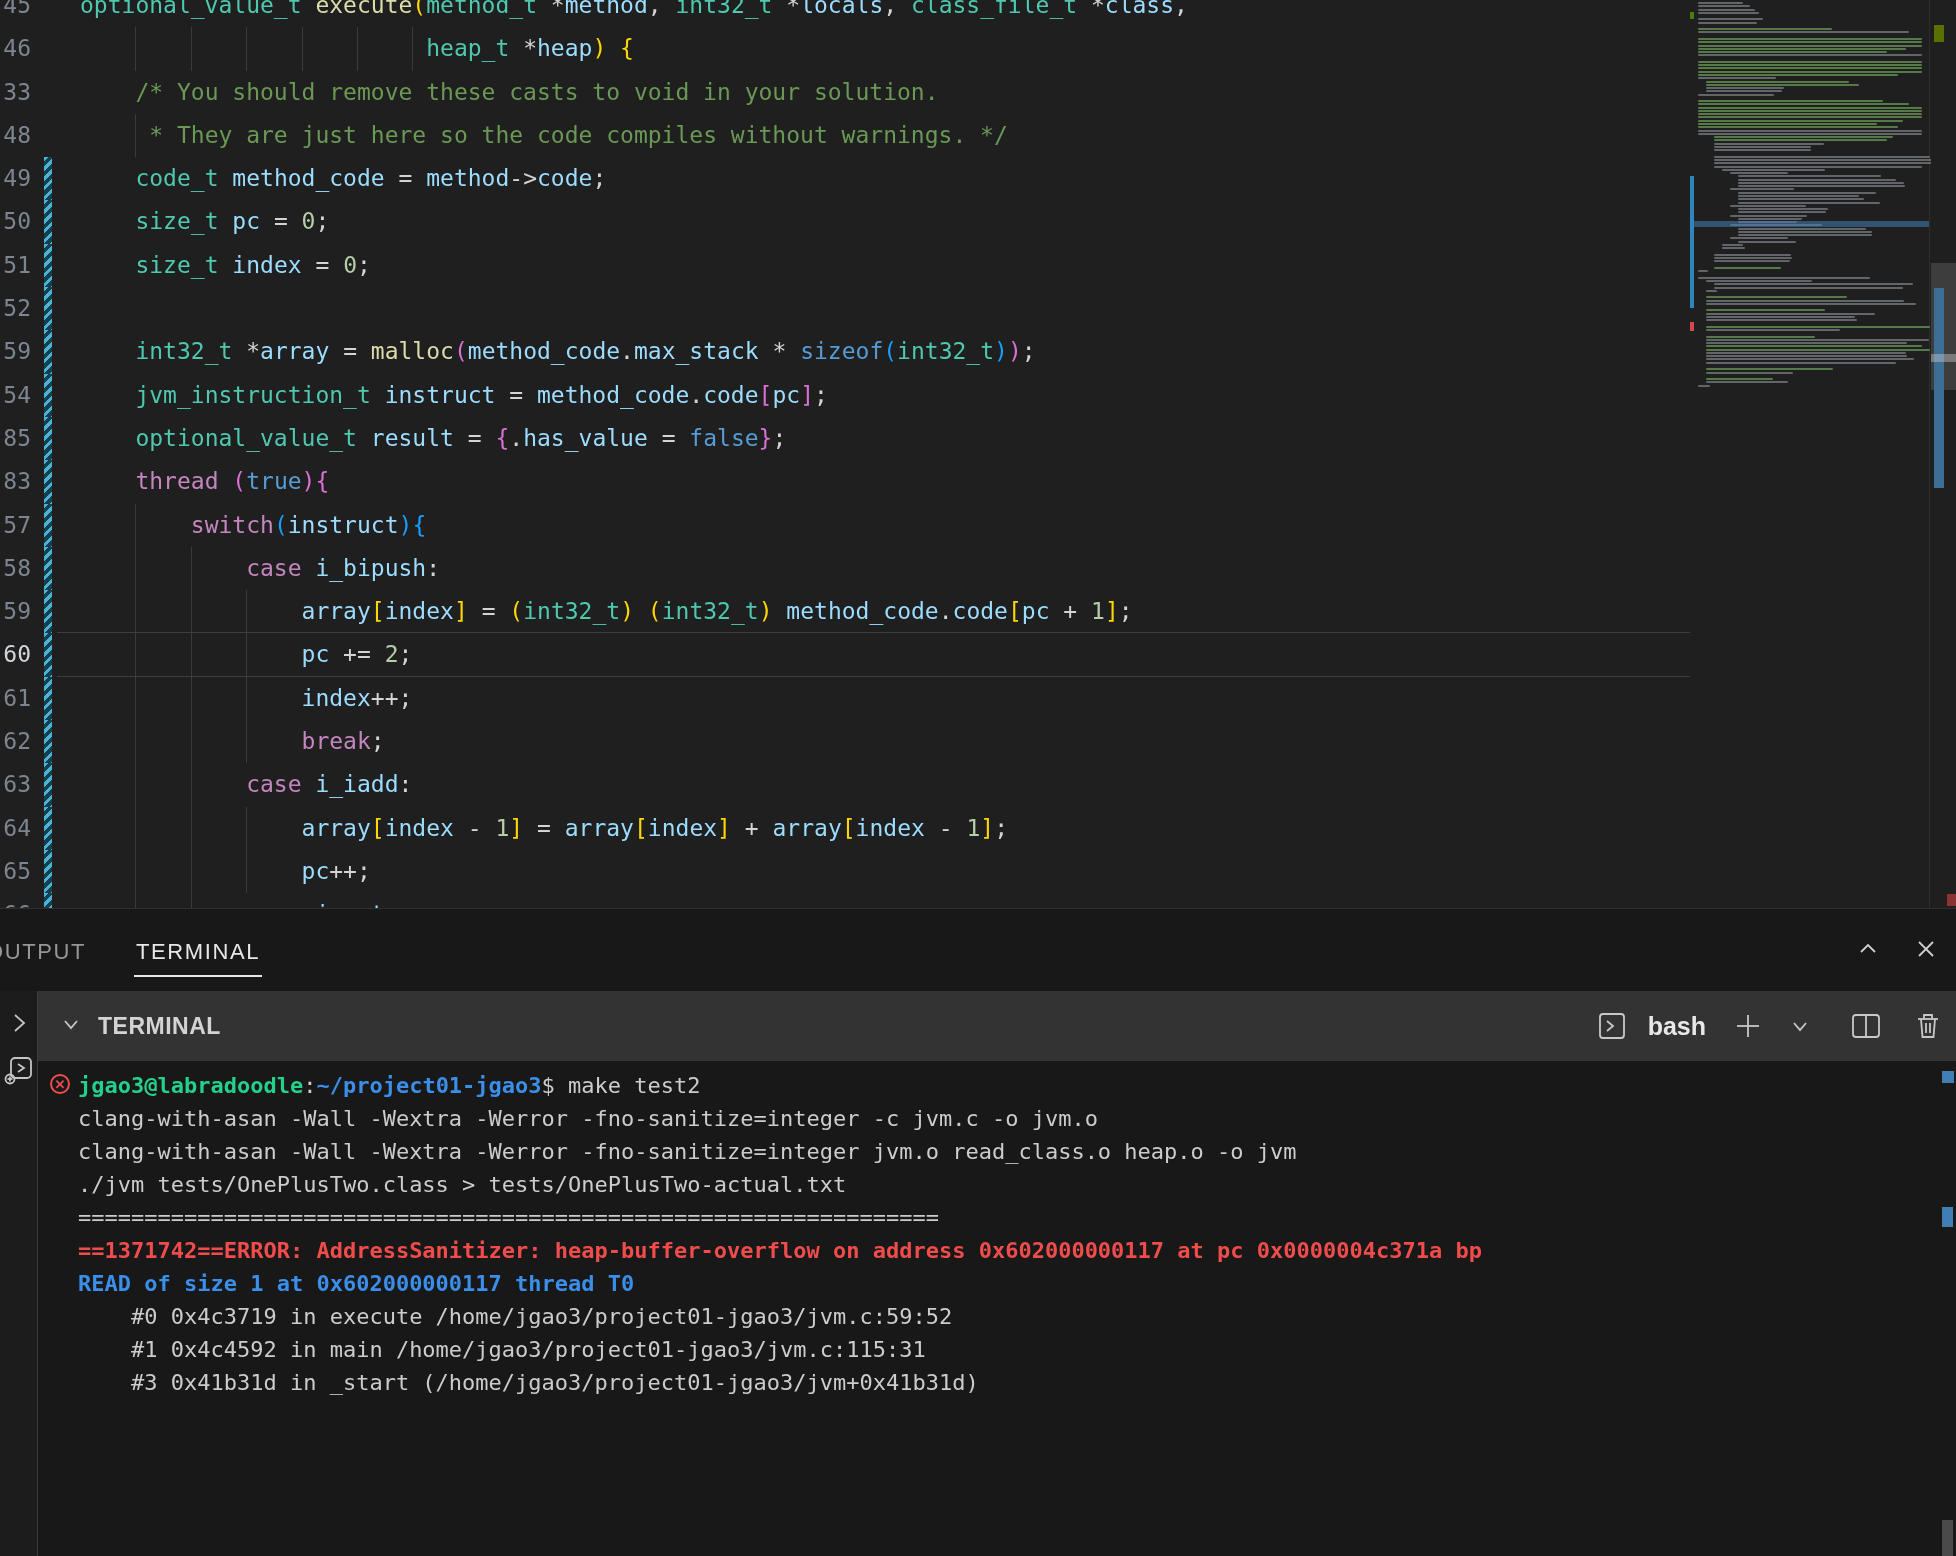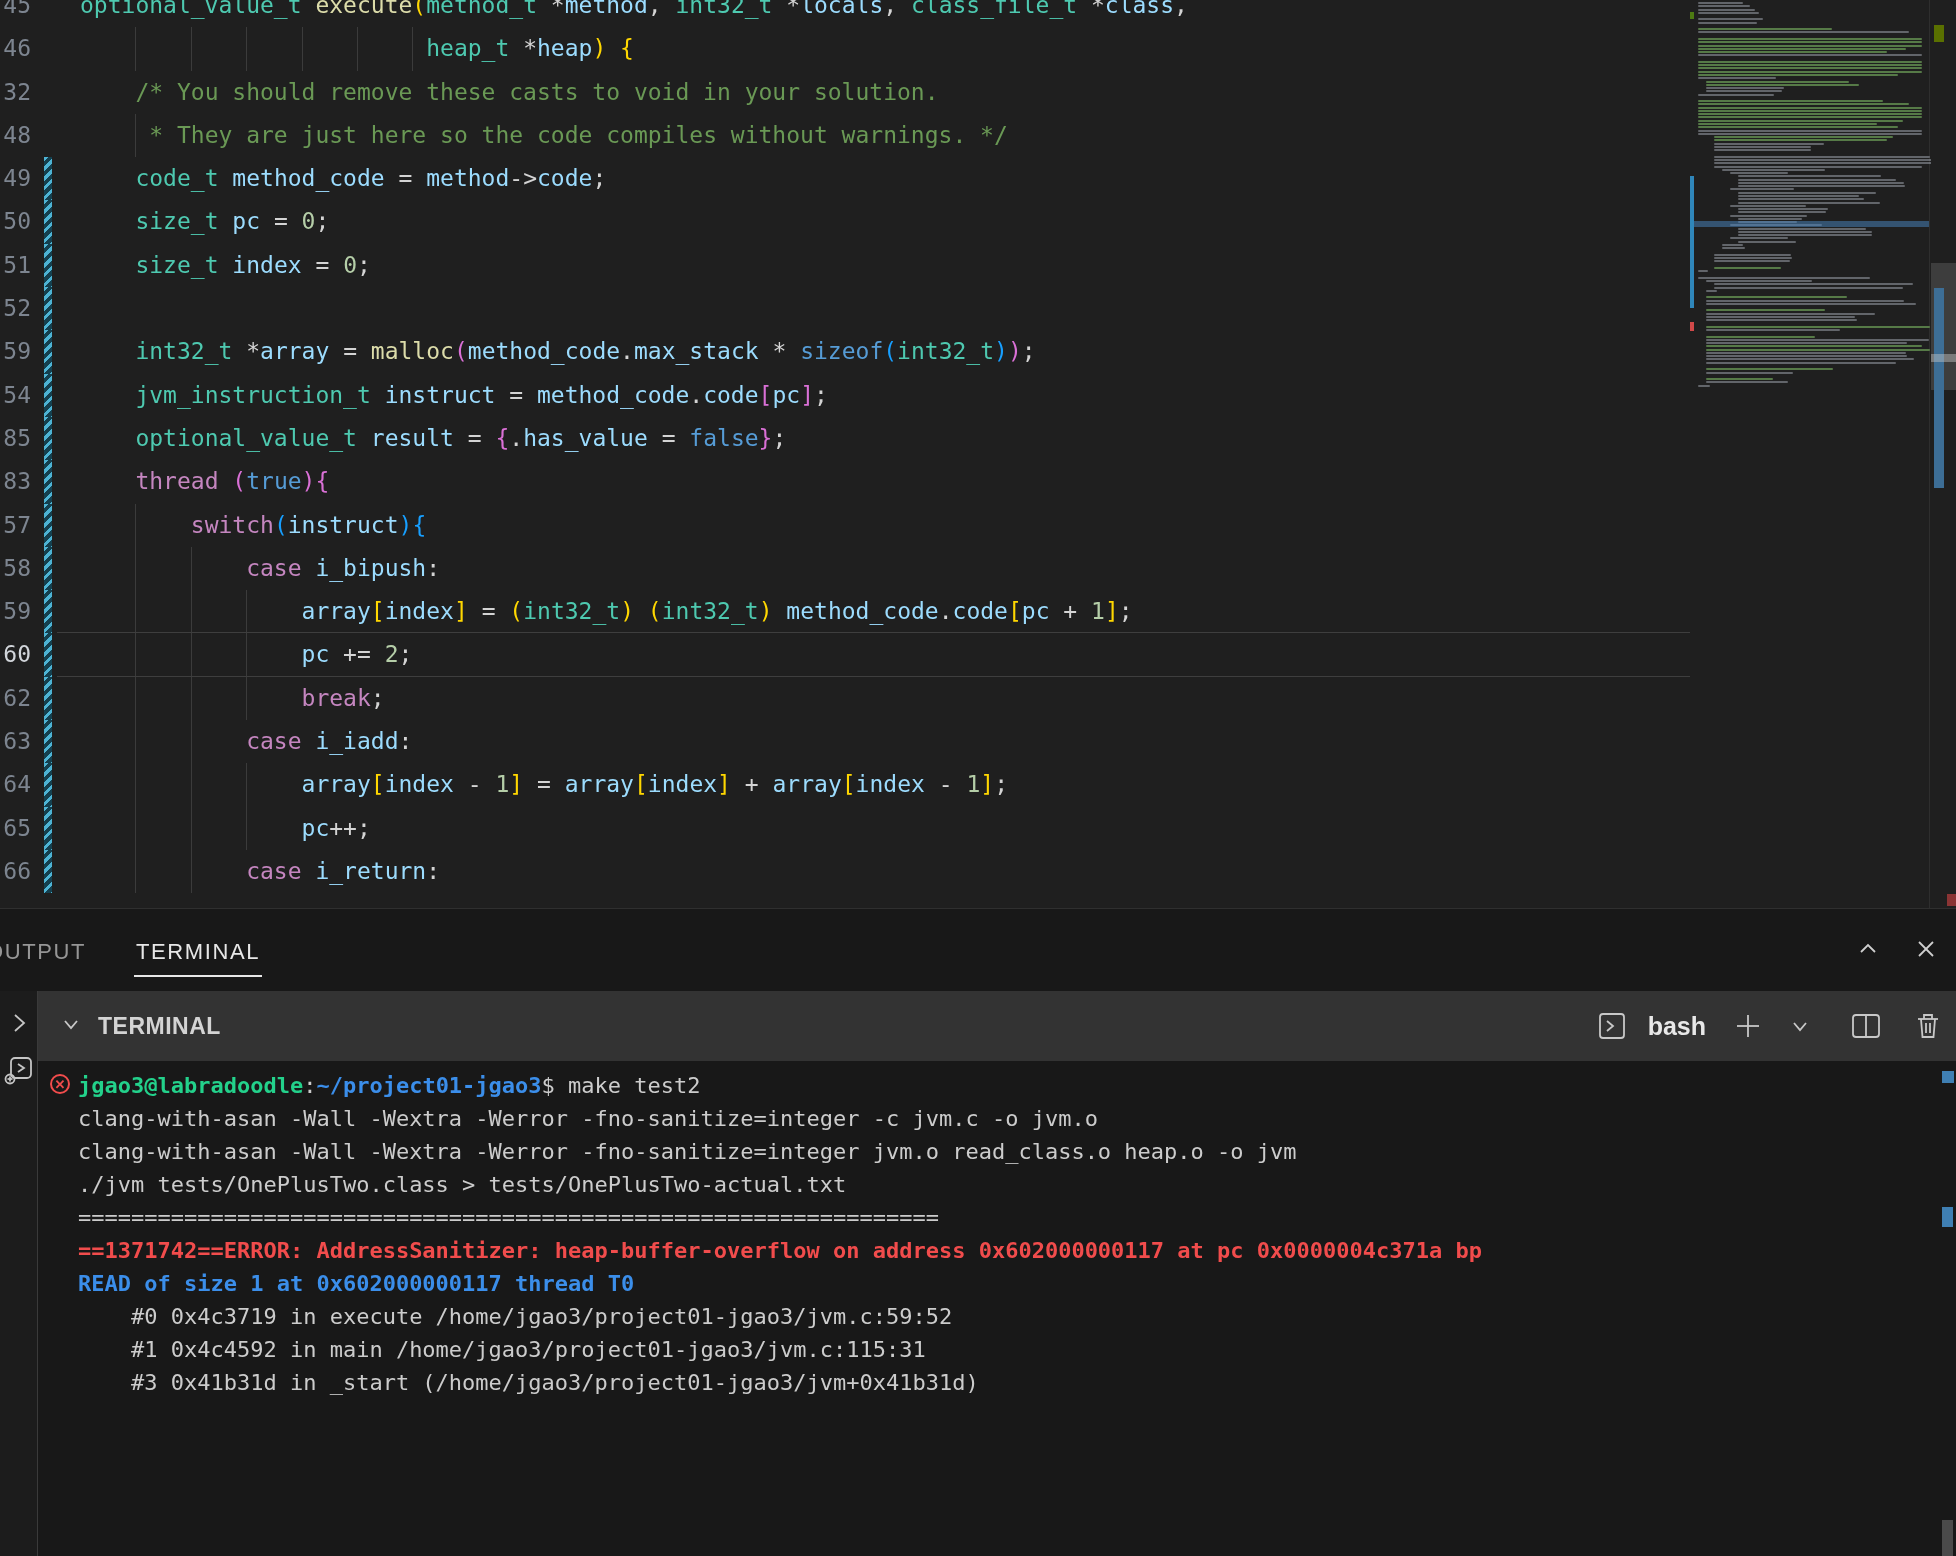--- a/index.html
+++ b/index.html
@@ -84,21 +84,21 @@
     <div id="code-rows">
         <div class="crow">
           <span class="gut">45</span>
           <div class="ctext"><span class="tk-t">optional_value_t</span><span class="tk-o"> </span><span class="tk-f">execute</span><span class="tk-p0">(</span><span class="tk-t">method_t</span><span class="tk-o"> *</span><span class="tk-v">method</span><span class="tk-o">, </span><span class="tk-t">int32_t</span><span class="tk-o"> *</span><span class="tk-v">locals</span><span class="tk-o">, </span><span class="tk-t">class_file_t</span><span class="tk-o"> *</span><span class="tk-v">class</span><span class="tk-o">,</span></div>
         </div>
         <div class="crow">
           <span class="gut">46</span>
           <div class="ctext"><span class="guide" style="left: 55.4px;"></span><span class="guide" style="left: 110.8px;"></span><span class="guide" style="left: 166.2px;"></span><span class="guide" style="left: 221.6px;"></span><span class="guide" style="left: 277px;"></span><span class="guide" style="left: 332.4px;"></span>                         <span class="tk-t">heap_t</span><span class="tk-o"> *</span><span class="tk-v">heap</span><span class="tk-p0">) {</span></div>
         </div>
         <div class="crow">
-          <span class="gut">32</span>
+          <span class="gut">33</span>
           <div class="ctext">    <span class="tk-c">/* You should remove these casts to void in your solution.</span></div>
         </div>
         <div class="crow">
           <span class="gut">48</span>
           <div class="ctext"><span class="guide" style="left: 55.4px;"></span>     <span class="tk-c">* They are just here so the code compiles without warnings. */</span></div>
         </div>
         <div class="crow">
           <span class="gut">49</span>
           <span class="modstripe"></span>
           <div class="ctext">    <span class="tk-t">code_t</span><span class="tk-o"> </span><span class="tk-v">method_code</span><span class="tk-o"> = </span><span class="tk-v">method</span><span class="tk-o">-&gt;</span><span class="tk-v">code</span><span class="tk-o">;</span></div>
@@ -150,20 +150,25 @@
         </div>
         <div class="crow">
           <span class="gut">59</span>
           <span class="modstripe"></span>
           <div class="ctext"><span class="guide" style="left: 55.4px;"></span><span class="guide" style="left: 110.8px;"></span><span class="guide" style="left: 166.2px;"></span>                <span class="tk-v">array</span><span class="tk-p0">[</span><span class="tk-v">index</span><span class="tk-p0">]</span><span class="tk-o"> = </span><span class="tk-p0">(</span><span class="tk-t">int32_t</span><span class="tk-p0">)</span><span class="tk-o"> </span><span class="tk-p0">(</span><span class="tk-t">int32_t</span><span class="tk-p0">)</span><span class="tk-o"> </span><span class="tk-v">method_code</span><span class="tk-o">.</span><span class="tk-v">code</span><span class="tk-p0">[</span><span class="tk-v">pc</span><span class="tk-o"> + </span><span class="tk-n">1</span><span class="tk-p0">]</span><span class="tk-o">;</span></div>
         </div>
         <div class="crow cur">
           <span class="gut">60</span>
           <span class="modstripe"></span>
           <div class="ctext"><span class="guide" style="left: 55.4px;"></span><span class="guide" style="left: 110.8px;"></span><span class="guide" style="left: 166.2px;"></span>                <span class="tk-v">pc</span><span class="tk-o"> += </span><span class="tk-n">2</span><span class="tk-o">;</span></div>
+        </div>
+        <div class="crow">
+          <span class="gut">61</span>
+          <span class="modstripe"></span>
+          <div class="ctext"><span class="guide" style="left: 55.4px;"></span><span class="guide" style="left: 110.8px;"></span><span class="guide" style="left: 166.2px;"></span>                <span class="tk-v">index</span><span class="tk-o">++;</span></div>
         </div>
         <div class="crow">
           <span class="gut">62</span>
           <span class="modstripe"></span>
           <div class="ctext"><span class="guide" style="left: 55.4px;"></span><span class="guide" style="left: 110.8px;"></span><span class="guide" style="left: 166.2px;"></span>                <span class="tk-k">break</span><span class="tk-o">;</span></div>
         </div>
         <div class="crow">
           <span class="gut">63</span>
           <span class="modstripe"></span>
           <div class="ctext"><span class="guide" style="left: 55.4px;"></span><span class="guide" style="left: 110.8px;"></span>            <span class="tk-k">case</span><span class="tk-o"> </span><span class="tk-v">i_iadd</span><span class="tk-o">:</span></div>

